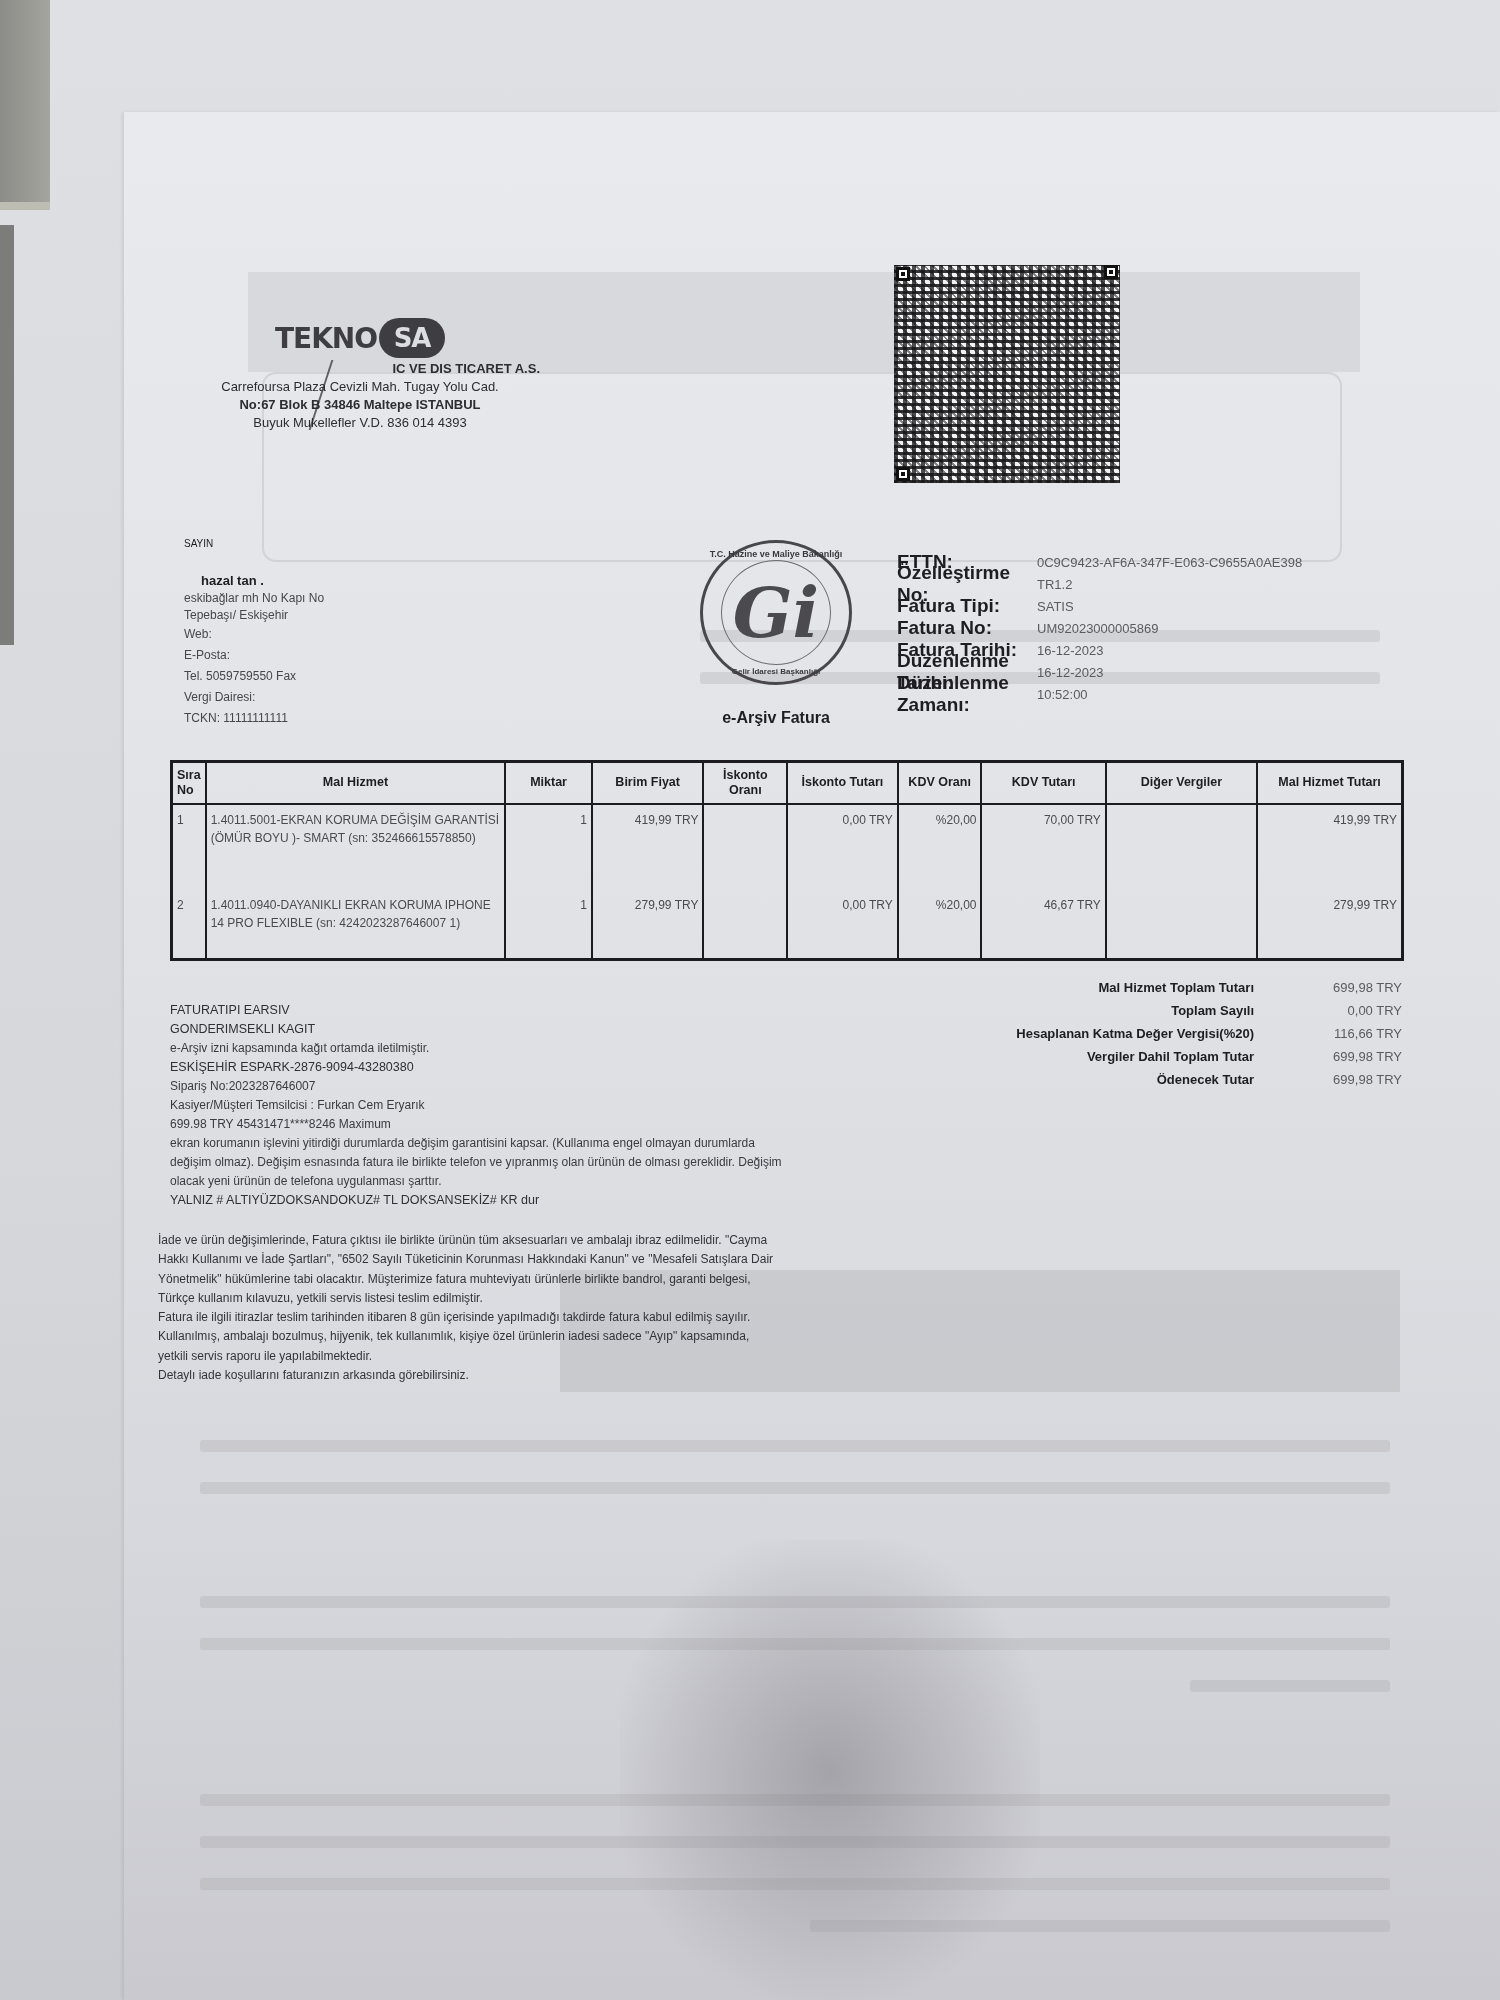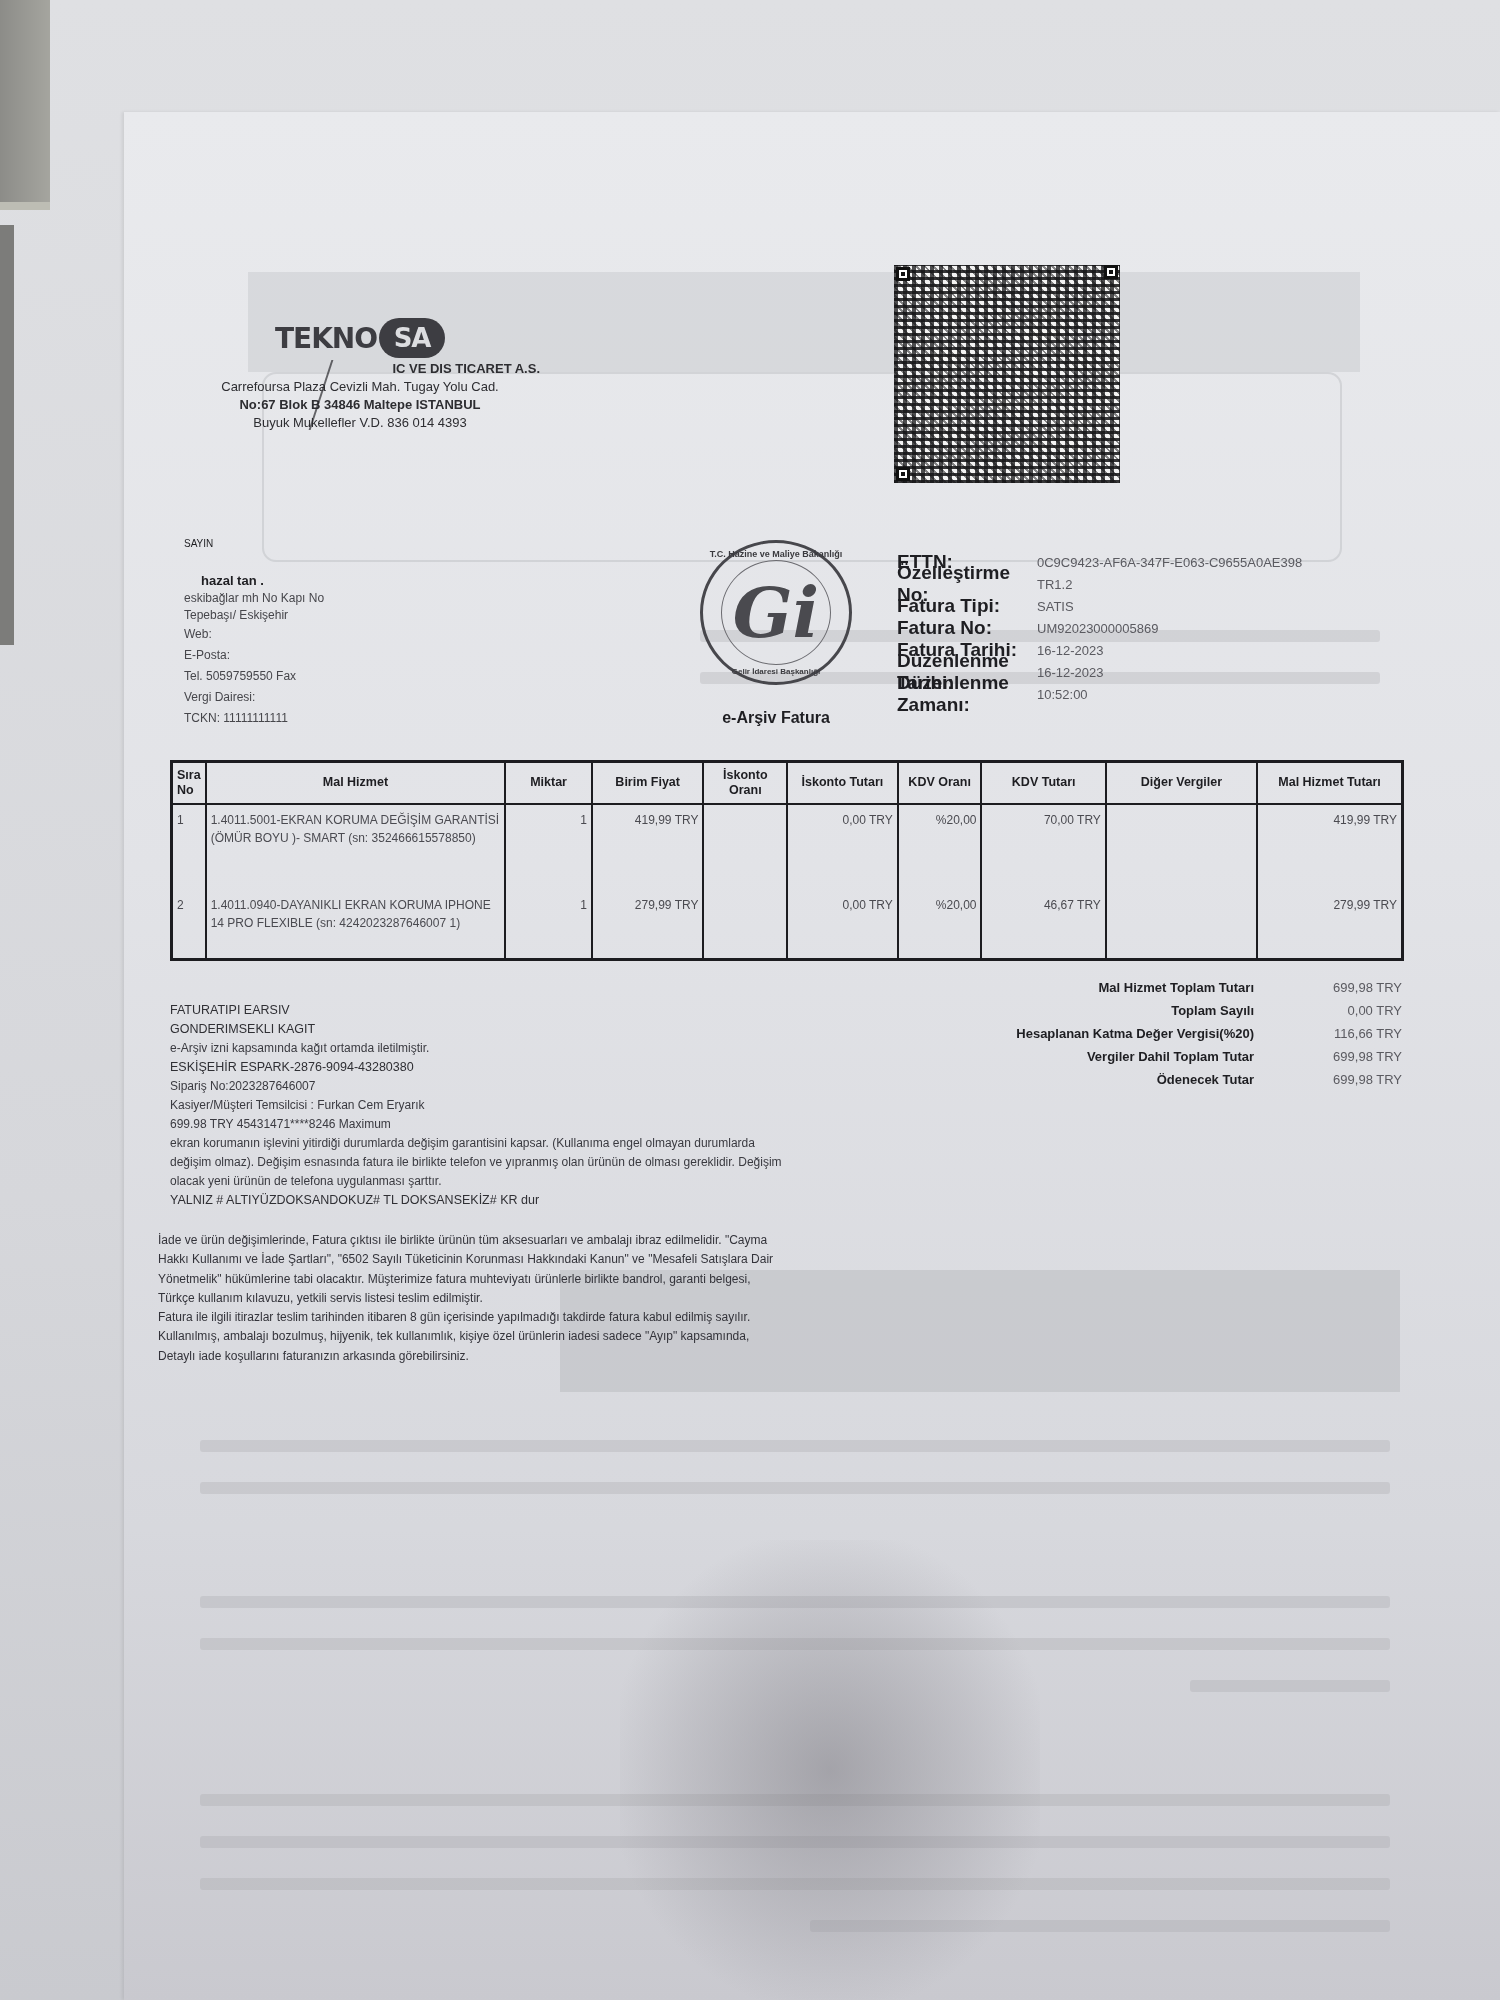--- a/index.html
+++ b/index.html
@@ -332,14 +332,15 @@
   <div class="n small">olacak yeni ürünün de telefona uygulanması şarttır.</div>
   <div class="n">YALNIZ # ALTIYÜZDOKSANDOKUZ# TL DOKSANSEKİZ# KR dur</div>
 </div>
 <div class="abs notes2">
   <div class="n">İade ve ürün değişimlerinde, Fatura çıktısı ile birlikte ürünün tüm aksesuarları ve ambalajı ibraz edilmelidir. "Cayma</div>
   <div class="n">Hakkı Kullanımı ve İade Şartları", "6502 Sayılı Tüketicinin Korunması Hakkındaki Kanun" ve "Mesafeli Satışlara Dair</div>
   <div class="n">Yönetmelik" hükümlerine tabi olacaktır. Müşterimize fatura muhteviyatı ürünlerle birlikte bandrol, garanti belgesi,</div>
   <div class="n">Türkçe kullanım kılavuzu, yetkili servis listesi teslim edilmiştir.</div>
   <div class="n">Fatura ile ilgili itirazlar teslim tarihinden itibaren 8 gün içerisinde yapılmadığı takdirde fatura kabul edilmiş sayılır.</div>
   <div class="n">Kullanılmış, ambalajı bozulmuş, hijyenik, tek kullanımlık, kişiye özel ürünlerin iadesi sadece "Ayıp" kapsamında,</div>
+  <div class="n">yetkili servis raporu ile yapılabilmektedir.</div>
   <div class="n">Detaylı iade koşullarını faturanızın arkasında görebilirsiniz.</div>
 </div>
 
 </body></html>

